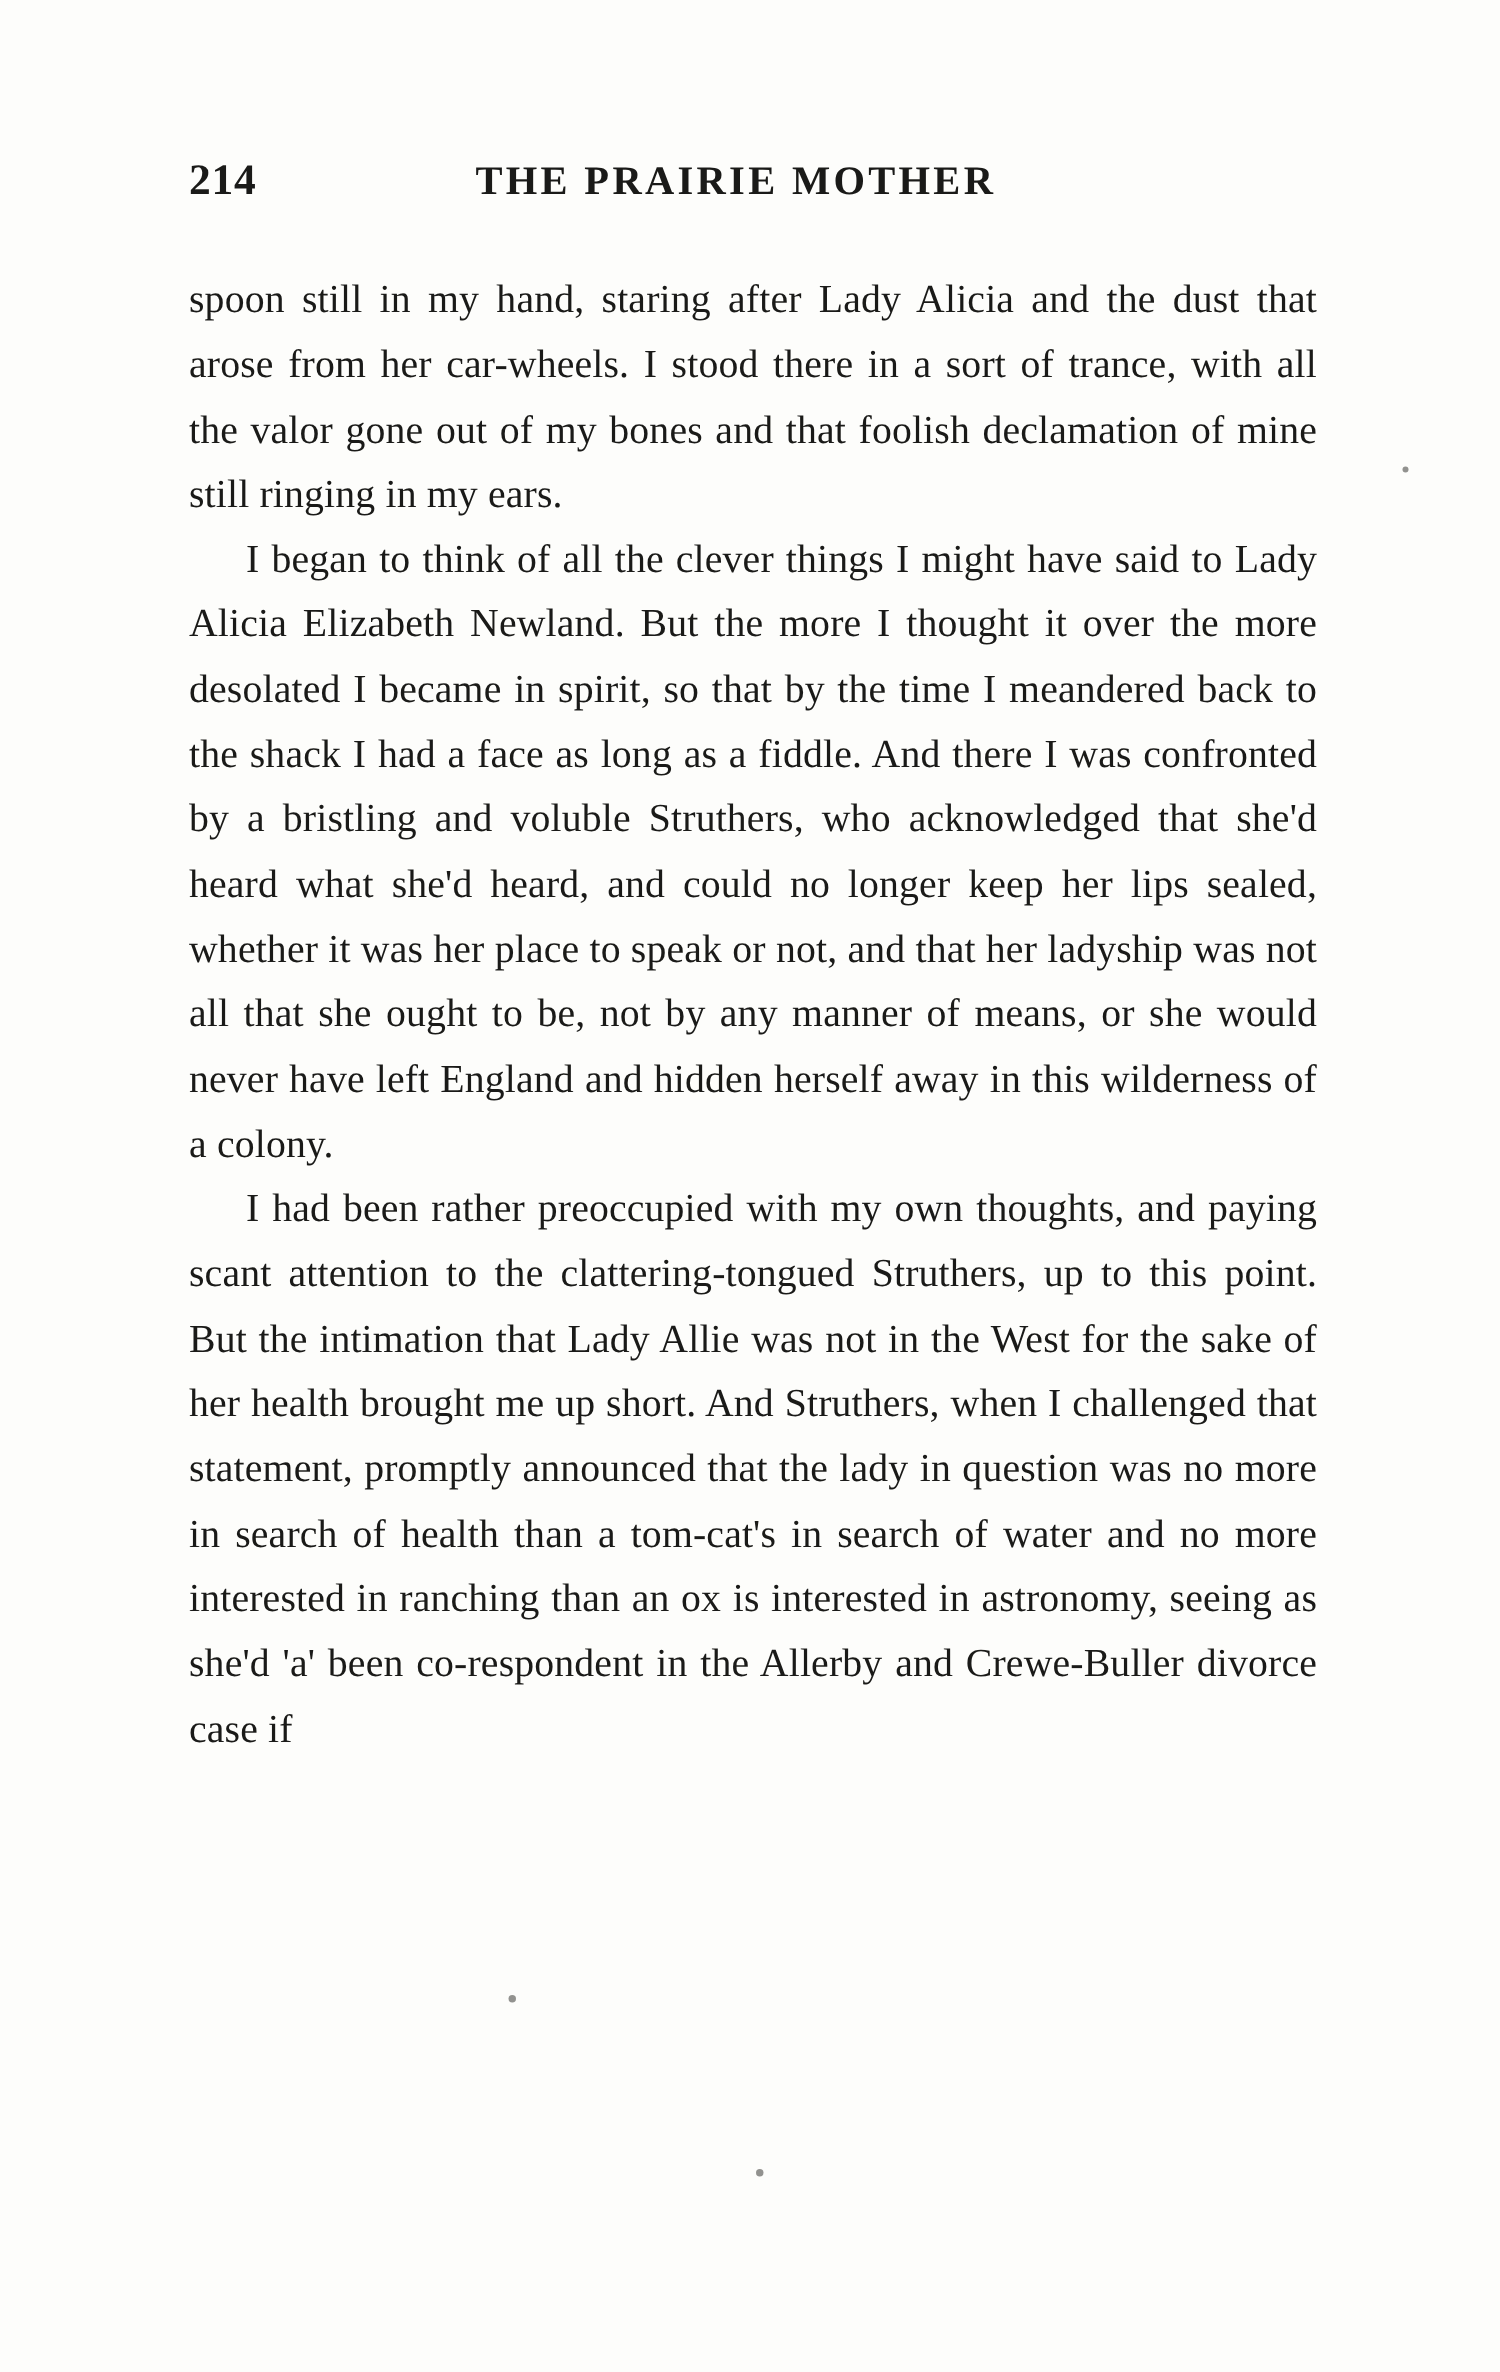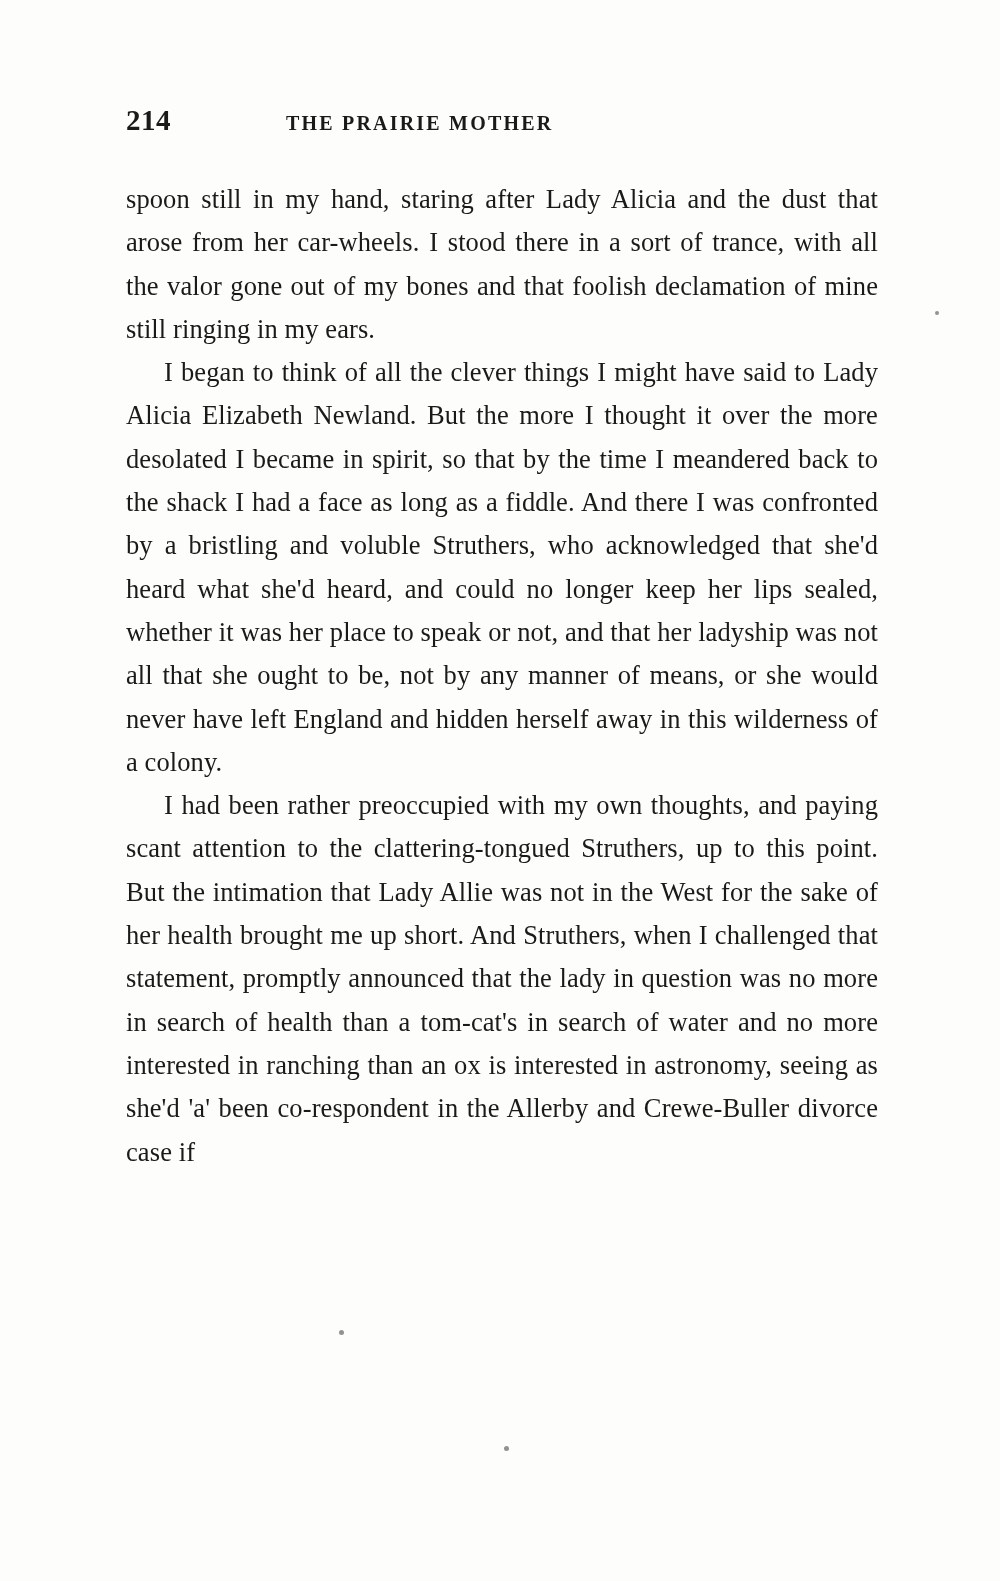--- a/index.html
+++ b/index.html
@@ -20,30 +20,31 @@
     position: absolute;
     left: 126px;
     top: 104px;
     width: 752px;
   }
   .running-head {
     display: flex;
     align-items: baseline;
     height: 48px;
     margin-bottom: 26px;
+    gap: 31px;
   }
   .folio {
     font-size: 29px;
     font-weight: bold;
     letter-spacing: 0.5px;
     width: 150px;
     flex: 0 0 150px;
   }
   .head-title {
-    font-size: 20px;
+    font-size: 27px;
     font-weight: bold;
     letter-spacing: 2.2px;
     flex: 1 1 auto;
     text-align: left;
     padding-left: 10px;
   }
   .body-text {
     font-size: 26.5px;
     line-height: 43.3px;
     text-align: justify;

